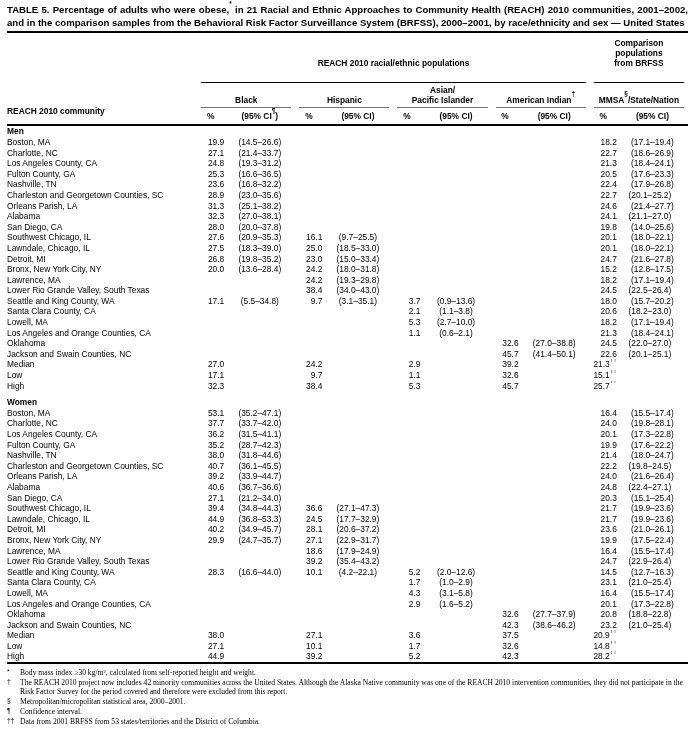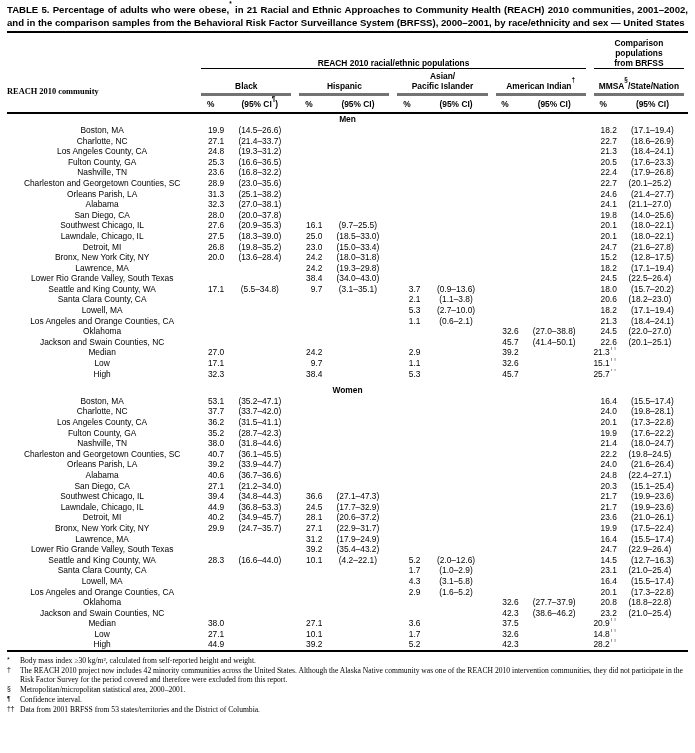--- a/index.html
+++ b/index.html
@@ -14,33 +14,33 @@
     text-align:justify;
   }
   .title-rule { border-top:2px solid #000; margin-top:2px; }
 
   table.tbl {
     width:100%; border-collapse:collapse; table-layout:fixed;
     border-bottom:2px solid #000; font-size:8.4px; margin-top:1px;
   }
   thead td { font-weight:bold; vertical-align:bottom; padding:0; }
   .span-row td { padding-top:5px; }
-  .span-u { border-bottom:1px solid #000; text-align:center; padding-bottom:0; margin:0 4px; line-height:9.6px; }
+  .span-u { border-bottom:1px solid #000; text-align:center; padding-bottom:14px; margin:0 4px; line-height:9.6px; }
   .comp-lines { white-space:pre-line; }
   .comm-head { border-bottom:2px solid #000; vertical-align:bottom; }
-  .comm-head-label { padding-bottom:16px; text-align:left;font-family:Liberation Serif, serif; }
+  .comm-head-label { padding-bottom:8px; text-align:left; }
   .group-row td { padding-top:3px; }
-  .grp-u { border-bottom:3px solid #737373; text-align:center; padding-bottom:2px; margin:0 4px; white-space:pre-line; line-height:9.6px; }
+  .grp-u { border-bottom:1px solid #737373; text-align:center; padding-bottom:2px; margin:0 4px; white-space:pre-line; line-height:9.6px; }
   .cols-row td { border-bottom:2px solid #000; text-align:center; padding:3px 0 3px 0; }
 
   tbody td {
     padding:0; line-height:10.6px; height:10.6px;
     white-space:nowrap; overflow:hidden;
   }
-  td.comm { text-align:center; }
+  td.comm { text-align:left; }
   td.pct  { text-align:right; }
   td.ci   { text-align:center; }
   .section-row td { font-weight:bold; }
   .section-row.gap td { padding-top:6px; }
 
   sup { font-size:6.4px; line-height:0; position:relative; top:-2.5px; }
 
   .footnotes { margin-top:4px; font-size:7.6px; line-height:9.7px; }
   .fn { display:flex; }
   .fn-m { flex:0 0 13px; width:13px; font-size:6.8px; position:relative; top:-1px; }
@@ -597,21 +597,21 @@
           <td class="ci"></td>
           <td class="pct"></td>
           <td class="ci"></td>
           <td class="pct">19.9</td>
           <td class="ci">(17.5–22.4)</td>
         </tr>
         <tr>
           <td class="comm">Lawrence, MA</td>
           <td class="pct"></td>
           <td class="ci"></td>
-          <td class="pct">31.2</td>
+          <td class="pct">18.6</td>
           <td class="ci">(17.9–24.9)</td>
           <td class="pct"></td>
           <td class="ci"></td>
           <td class="pct"></td>
           <td class="ci"></td>
           <td class="pct">16.4</td>
           <td class="ci">(15.5–17.4)</td>
         </tr>
         <tr>
           <td class="comm">Lower Rio Grande Valley, South Texas</td>

